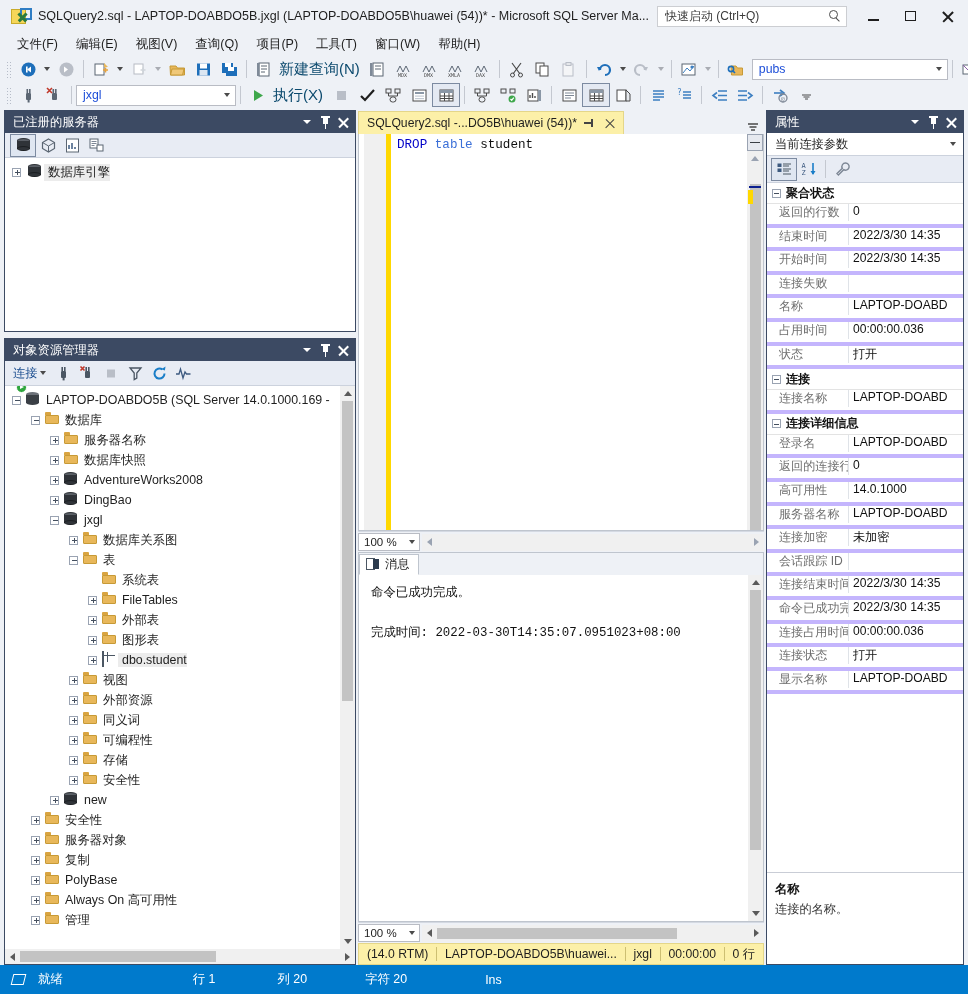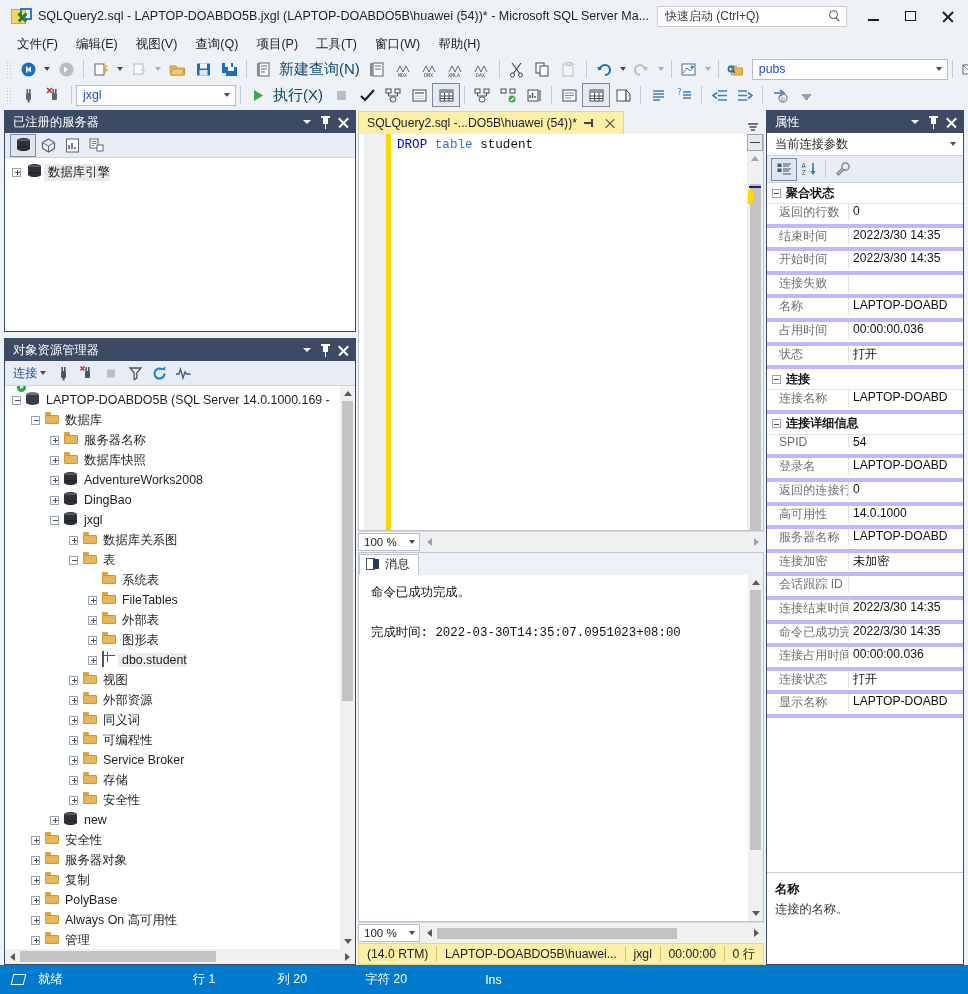--- a/index.html
+++ b/index.html
@@ -825,28 +825,20 @@
                 </span>
                 <span class="ticon"><span class="fld"><span class="tab"></span><span class="bdy"></span></span></span>
                 <span class="tlbl">可编程性</span>
               </div>
               <div class="trow">
                 <span style="width:61px;flex:none"></span>
                 <span class="texp">
                   <span class="expbox plus"></span>
                 </span>
                 <span class="ticon"><span class="fld"><span class="tab"></span><span class="bdy"></span></span></span>
-                <span class="tlbl">Service Broker</span>
-              </div>
-              <div class="trow">
-                <span style="width:61px;flex:none"></span>
-                <span class="texp">
-                  <span class="expbox plus"></span>
-                </span>
-                <span class="ticon"><span class="fld"><span class="tab"></span><span class="bdy"></span></span></span>
                 <span class="tlbl">存储</span>
               </div>
               <div class="trow">
                 <span style="width:61px;flex:none"></span>
                 <span class="texp">
                   <span class="expbox plus"></span>
                 </span>
                 <span class="ticon"><span class="fld"><span class="tab"></span><span class="bdy"></span></span></span>
                 <span class="tlbl">安全性</span>
               </div>
@@ -1145,24 +1137,20 @@
               <span class="pg-name">连接名称</span>
               <span class="pg-val">LAPTOP-DOABD</span>
             </div>
             <div class="pg-cat">
               <span class="texp">
                 <span class="expbox"></span>
               </span>
               <span>连接详细信息</span>
             </div>
             <div class="pg-row">
-              <span class="pg-name">SPID</span>
-              <span class="pg-val">54</span>
-            </div>
-            <div class="pg-row">
               <span class="pg-name">登录名</span>
               <span class="pg-val">LAPTOP-DOABD</span>
             </div>
             <div class="pg-row">
               <span class="pg-name">返回的连接行</span>
               <span class="pg-val">0</span>
             </div>
             <div class="pg-row">
               <span class="pg-name">高可用性</span>
               <span class="pg-val">14.0.1000</span>

